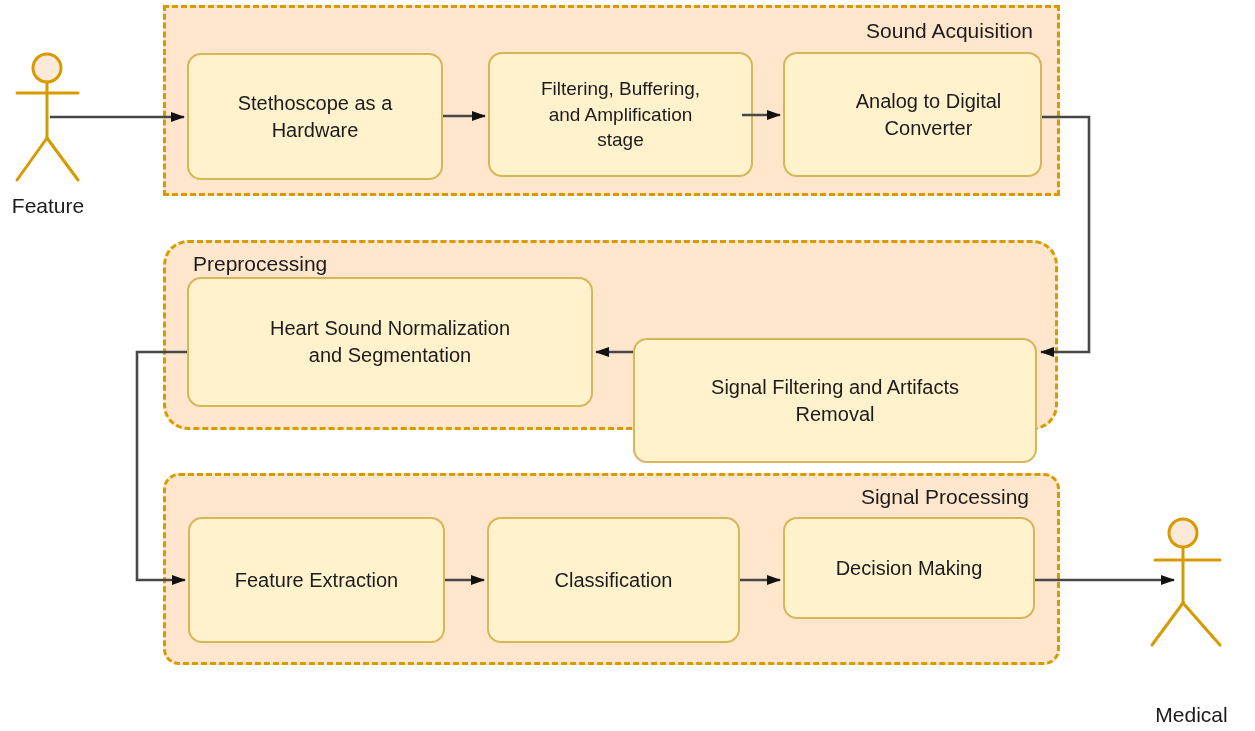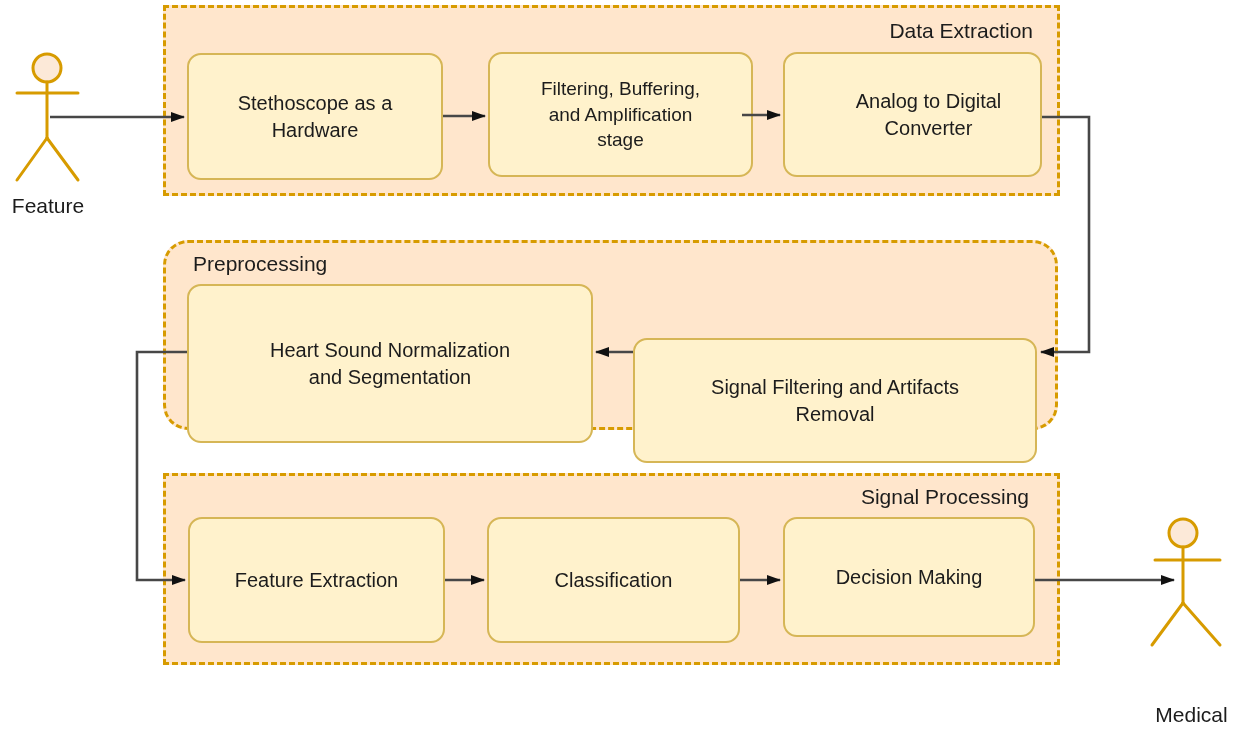--- a/index.html
+++ b/index.html
@@ -72,46 +72,46 @@
     fill: none;
     stroke-linecap: round;
   }
   .actor-head {
     fill: #FCE9D8;
   }
 
   
   #group-data-acquisition { left: 163px; top: 5px;   width: 897px; height: 191px; }
   #group-preprocessing    { left: 163px; top: 240px; width: 895px; height: 190px; border-radius: 25px; }
-  #group-signal-processing{ left: 163px; top: 473px; width: 897px; height: 192px; }
+  #group-signal-processing{ left: 163px; top: 473px; width: 897px; height: 192px; border-radius: 16px; }
 
   #label-data-acquisition { right: 24px; top: 10px; }
   #label-preprocessing    { left: 27px;  top: 8px;  }
   #label-signal-processing{ right: 28px; top: 8px;  }
 
   
   #node-stethoscope        { left: 21px;  top: 45px; width: 256px; height: 127px; }
   #node-filtering-stage    { left: 322px; top: 44px; width: 265px; height: 125px; font-size: 19px; }
   #node-adc                { left: 617px; top: 44px; width: 259px; height: 125px; padding-left: 40px; }
-  #node-normalization      { left: 21px;  top: 41px; width: 406px; height: 159px; }
+  #node-normalization      { left: 21px;  top: 34px; width: 406px; height: 130px; }
   #node-artifact-removal   { left: 467px; top: 47px; width: 404px; height: 125px; margin-top: 48px; }
   #node-feature-extraction { left: 22px;  top: 41px; width: 257px; height: 126px; }
   #node-classification     { left: 321px; top: 41px; width: 253px; height: 126px; }
-  #node-decision-making    { left: 617px; top: 41px; width: 252px; height: 120px; }
+  #node-decision-making    { left: 617px; top: 41px; width: 252px; height: 102px; }
 
   #label-patient            { left: 0px;    top: 192px; width: 96px;  }
   #label-medical-specialist { left: 1128px; top: 660px; width: 127px; margin-top: 41px; }
 </style>
 </head>
 <body>
 
 <div class="canvas">
 
   <div class="group" id="group-data-acquisition">
-    <div class="group-label" id="label-data-acquisition">Data Extraction</div>
+    <div class="group-label" id="label-data-acquisition">Sound Acquisition</div>
     <div class="node" id="node-stethoscope">Stethoscope as a
 Hardware</div>
     <div class="node" id="node-filtering-stage">Filtering, Buffering,
 and Amplification
 stage</div>
     <div class="node" id="node-adc">Analog to Digital
 Converter</div>
   </div>
 
   <div class="group" id="group-preprocessing">

